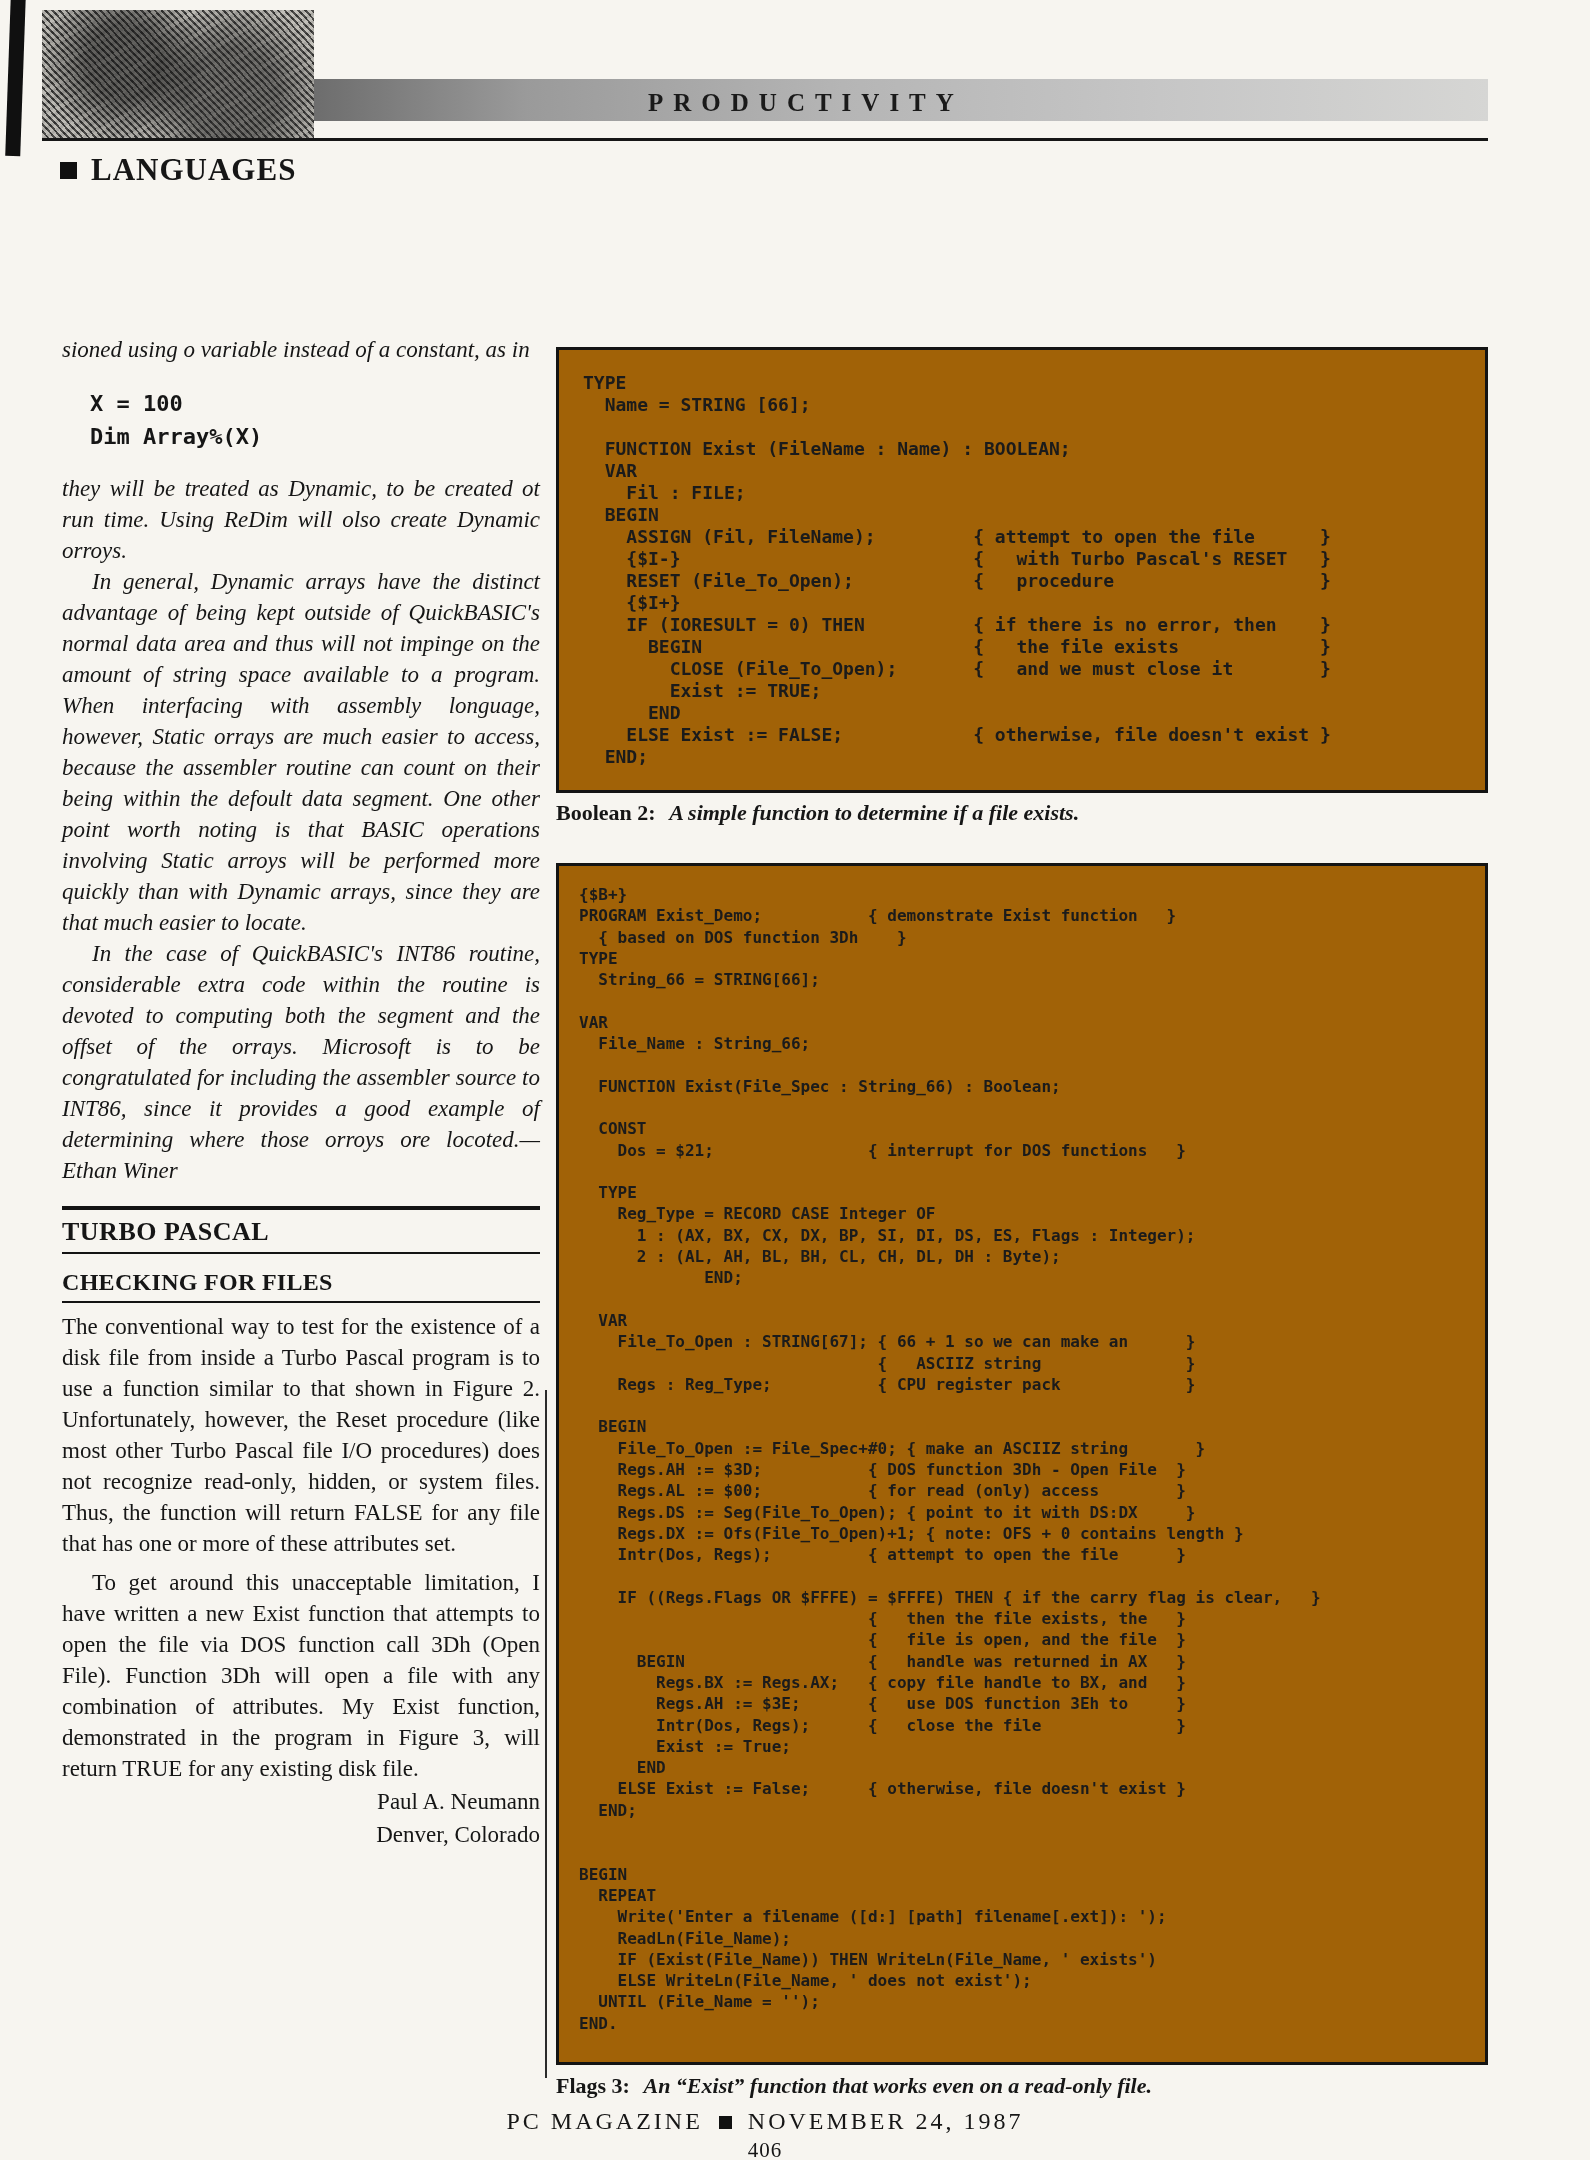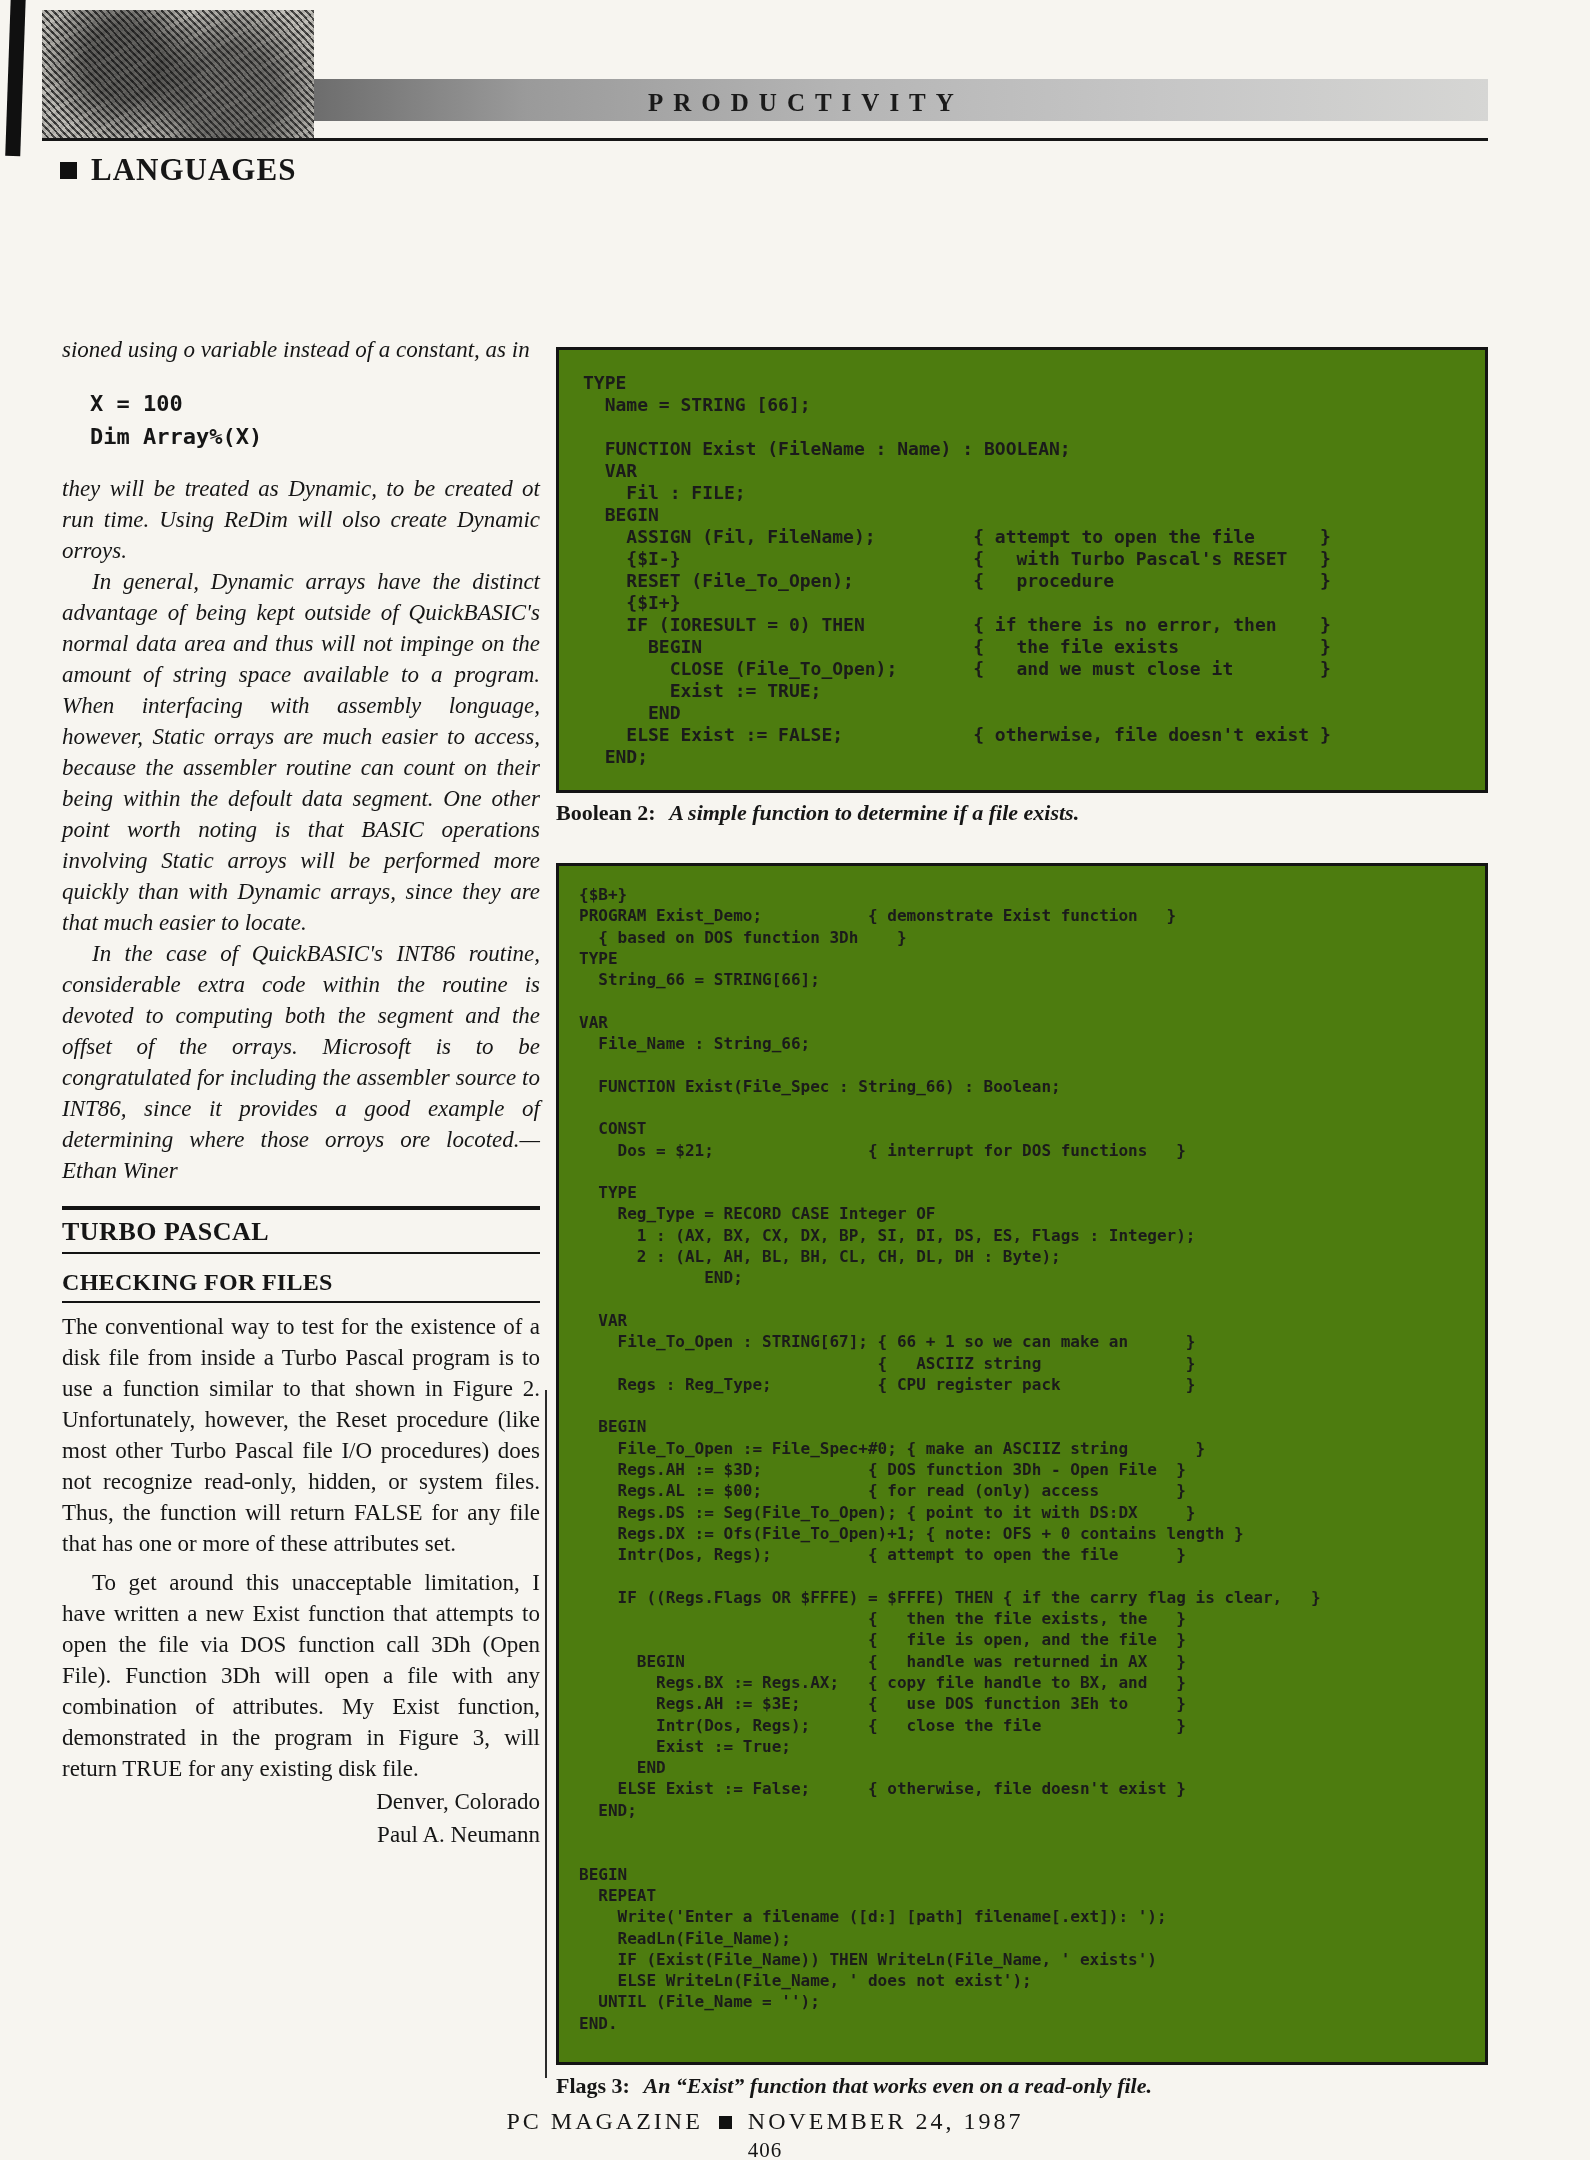--- a/index.html
+++ b/index.html
@@ -33,21 +33,21 @@
   .basic-code{font-family:"DejaVu Sans Mono",monospace;font-weight:bold;font-size:22px;
     line-height:33px;margin:22px 0 20px 28px;white-space:pre;}
   .rule-heavy{height:4px;background:#131313;margin-top:20px;}
   .rule-thin{height:2px;background:#131313;}
   .turbo{font-size:26px;font-weight:bold;margin:0;padding:7px 0 5px;letter-spacing:.5px;}
   .checking{font-size:24px;font-weight:bold;margin:0;padding:15px 0 5px;letter-spacing:.3px;}
   .body-p{font-size:23px;line-height:31px;text-align:justify;margin:8px 0 0;}
   .sig{font-size:23px;line-height:31px;text-align:right;margin:2px 0 0;}
 
   .fig-box{position:absolute;left:556px;width:932px;border:3px solid #141414;
-    background:#4d7c0f;overflow:hidden;box-sizing:border-box;}
+    background:#a16207;overflow:hidden;box-sizing:border-box;}
   .fig2{top:347px;height:446px;padding:22px 24px;}
   .fig3{top:863px;height:1202px;padding:18px 20px;}
   .code{font-family:"DejaVu Sans Mono",monospace;font-weight:bold;color:#1b1b1b;margin:0;white-space:pre;}
   .code2{font-size:18px;line-height:22px;}
   .code3{font-size:16px;line-height:21.3px;}
 
   .caption{position:absolute;left:556px;width:952px;font-size:22px;margin:0;}
   .cap2{top:800px;}
   .cap3{top:2073px;}
   .cap-label{font-weight:bold;}
@@ -88,22 +88,22 @@
 
     <div class="rule-heavy"></div>
     <h2 class="turbo">TURBO PASCAL</h2>
     <div class="rule-thin"></div>
     <h3 class="checking">CHECKING FOR FILES</h3>
     <div class="rule-thin"></div>
 
     <p class="body-p">The conventional way to test for the existence of a disk file from inside a Turbo Pascal program is to use a function similar to that shown in Figure 2. Unfortunately, however, the Reset procedure (like most other Turbo Pascal file I/O procedures) does not recognize read-only, hidden, or system files. Thus, the function will return FALSE for any file that has one or more of these attributes set.</p>
     <p class="body-p indent">To get around this unacceptable limitation, I have written a new Exist function that attempts to open the file via DOS function call 3Dh (Open File). Function 3Dh will open a file with any combination of attributes. My Exist function, demonstrated in the program in Figure 3, will return TRUE for any existing disk file.</p>
 
+    <p class="sig">Paul A. Neumann</p>
     <p class="sig">Denver, Colorado</p>
-    <p class="sig">Paul A. Neumann</p>
   </div>
 
   <div class="col-rule"></div>
 
   <div class="fig-box fig2">
     <pre class="code code2">TYPE
   Name = STRING [66];
 
   FUNCTION Exist (FileName : Name) : BOOLEAN;
   VAR

